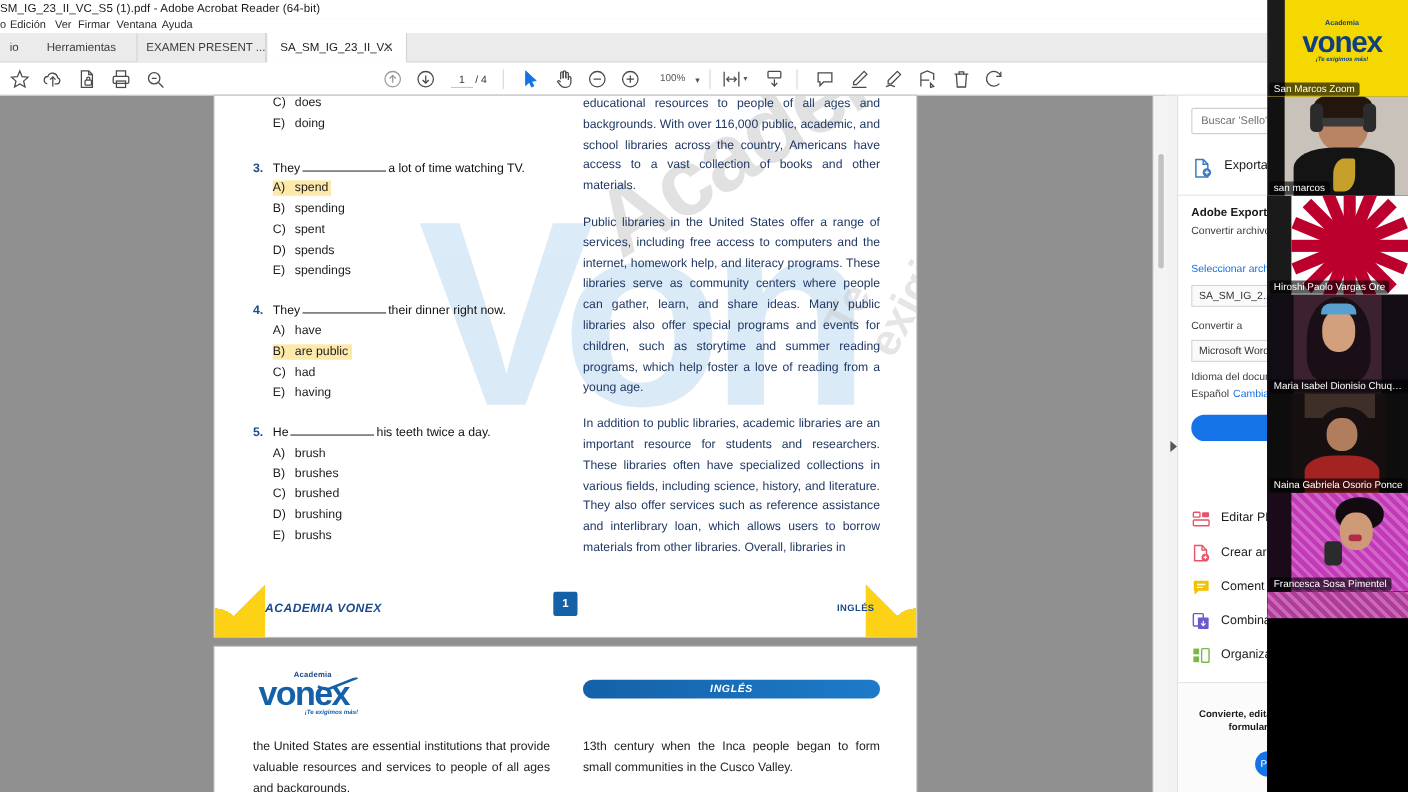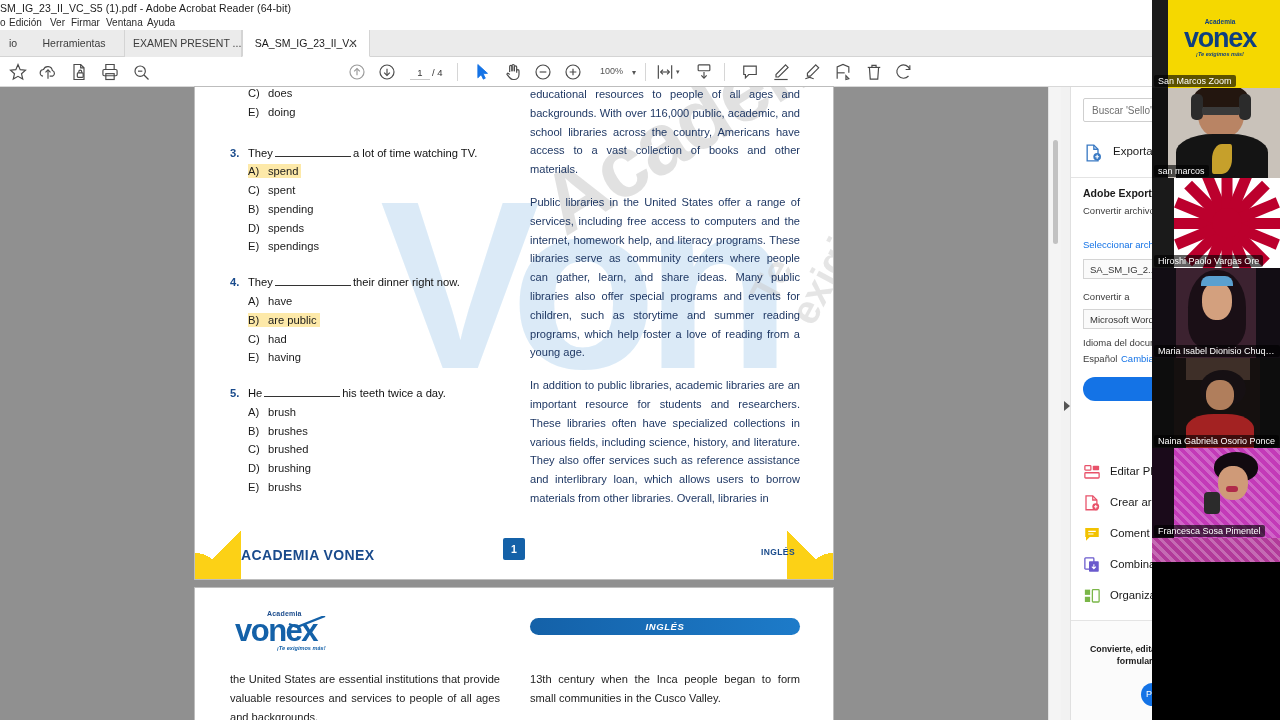--- a/index.html
+++ b/index.html
@@ -94,22 +94,22 @@
   .opt .lt { display:inline-block; width:20px; }
   .opt.hl > span.hlwrap { background:#fde9a9; padding:1px 3px 1px 0; }
 
   .ptext {
     font-size:11.1px; color:#1f3864; line-height:18.8px; text-align:justify;
     margin-bottom:14px; font-family:"Liberation Sans", sans-serif;
   }
   .ptext.black { color:#222; }
 
   .footer { position:absolute; left:0; bottom:0; width:100%; height:52px; }
-  .f-label { position:absolute; left:46px; top:20px; font-size:14px; font-weight:bold; color:#1a4b8c;
-             letter-spacing:.4px; }
+  .f-label { position:absolute; left:46px; top:20px; font-size:11px; font-weight:bold; color:#1a4b8c;
+             letter-spacing:.4px;font-style:italic; }
   .f-ingles { position:absolute; right:38px; top:20px; font-size:8.5px; font-weight:bold; color:#1a4b8c;
               letter-spacing:.4px; }
   .f-pagenum {
     position:absolute; left:50%; margin-left:-11px; top:11px; width:22px; height:22px;
     background:#1461a8; color:#fff; font-size:10.5px; font-weight:bold; text-align:center;
     line-height:22px; border-radius:2px;
   }
   .corner { position:absolute; width:0; height:0; }
   .corner-l {
     left:0; bottom:0; width:46px; height:50px;
@@ -412,24 +412,24 @@
           </div>
 
           <div class="qblock" style="margin-top:22px">
             <div class="qline">
               <span class="qnum">3.</span><span class="qtext">They</span><span class="blank"></span><span class="qtext">a lot of time watching TV.</span>
             </div>
             <div class="opt hl">
               <span class="hlwrap"><span class="lt">A)</span><span>spend</span></span>
             </div>
             <div class="opt">
+              <span class="lt">B)</span><span>spending</span>
+            </div>
+            <div class="opt">
               <span class="lt">C)</span><span>spent</span>
-            </div>
-            <div class="opt">
-              <span class="lt">B)</span><span>spending</span>
             </div>
             <div class="opt">
               <span class="lt">D)</span><span>spends</span>
             </div>
             <div class="opt">
               <span class="lt">E)</span><span>spendings</span>
             </div>
           </div>
 
           <div class="qblock" style="margin-top:17px">

